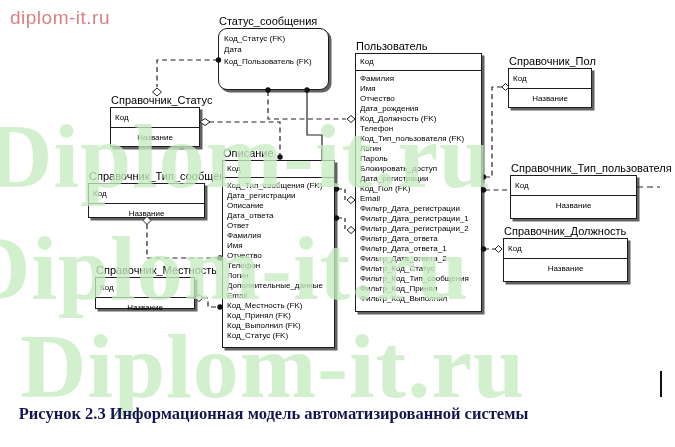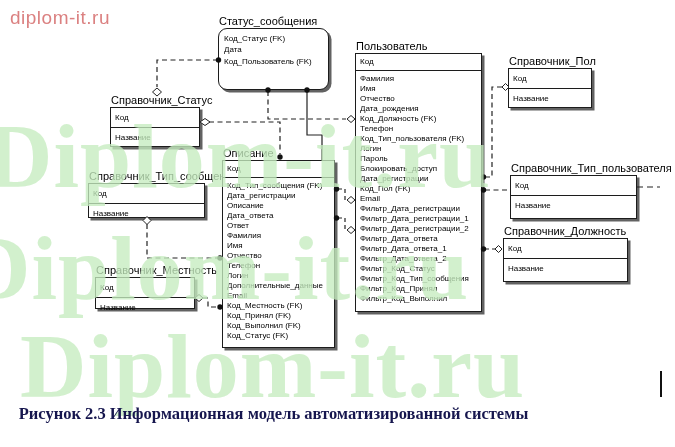--- a/index.html
+++ b/index.html
@@ -20,21 +20,21 @@
   .rounded{border-radius:9px;}
   .ekeys{border-bottom:1.2px solid #1c1c1c;padding:3px 4px 3px;}
   .efields{padding:3px 4px 2px;}
   .ekeys div,.efields div{font-size:8px;line-height:10px;color:#000;white-space:nowrap;}
   .stat .ekeys{padding:4px 5px;}
   .stat .ekeys div{line-height:11px;}
   .stat .efields{padding:4px 5px;}
   .stat .efields div{line-height:11.3px;}
   .ref .ekeys{padding:3px 4px;}
   .ref .ekeys div{line-height:13px;}
-  .ref .efields{padding:3px 4px;}
+  .ref .efields{padding:3px 4px;text-align:center;}
   .ref .efields div{line-height:13px;}
   
   #e-status      {left:218px;top:28px;width:111px;}  #e-status .ebox{height:60px;}
   #e-sp-status   {left:110px;top:107px;width:90px;}  #e-sp-status .ebox{height:38px;}
   #e-sp-tip-soob {left:88px;top:183px;width:117px;}  #e-sp-tip-soob .ebox{height:33px;}
   #e-sp-mest     {left:95px;top:277px;width:100px;}  #e-sp-mest .ebox{height:30px;}
   #e-soob        {left:222px;top:160px;width:113px;} #e-soob .ebox{height:186px;}
   #e-polz        {left:355px;top:53px;width:127px;}  #e-polz .ebox{height:257px;}
   #e-sp-pol      {left:508px;top:68px;width:84px;}   #e-sp-pol .ebox{height:38px;}
   #e-sp-tip-polz {left:510px;top:175px;width:127px;} #e-sp-tip-polz .ebox{height:42px;}

